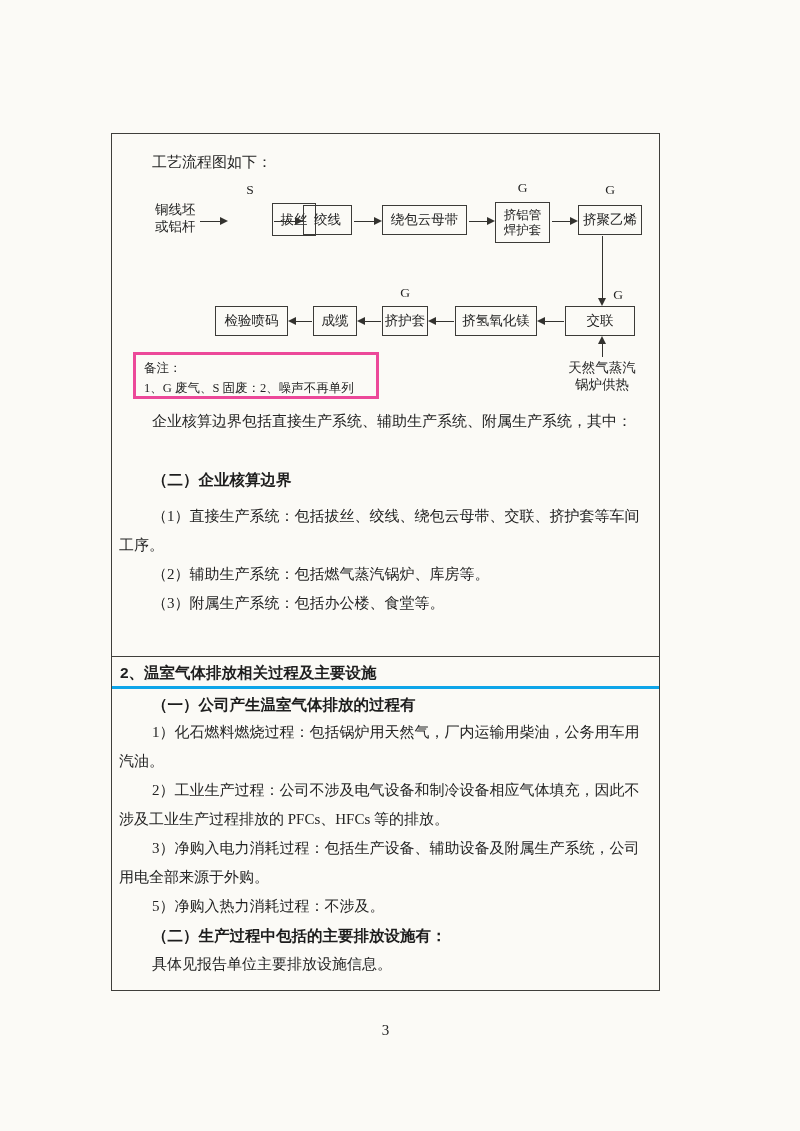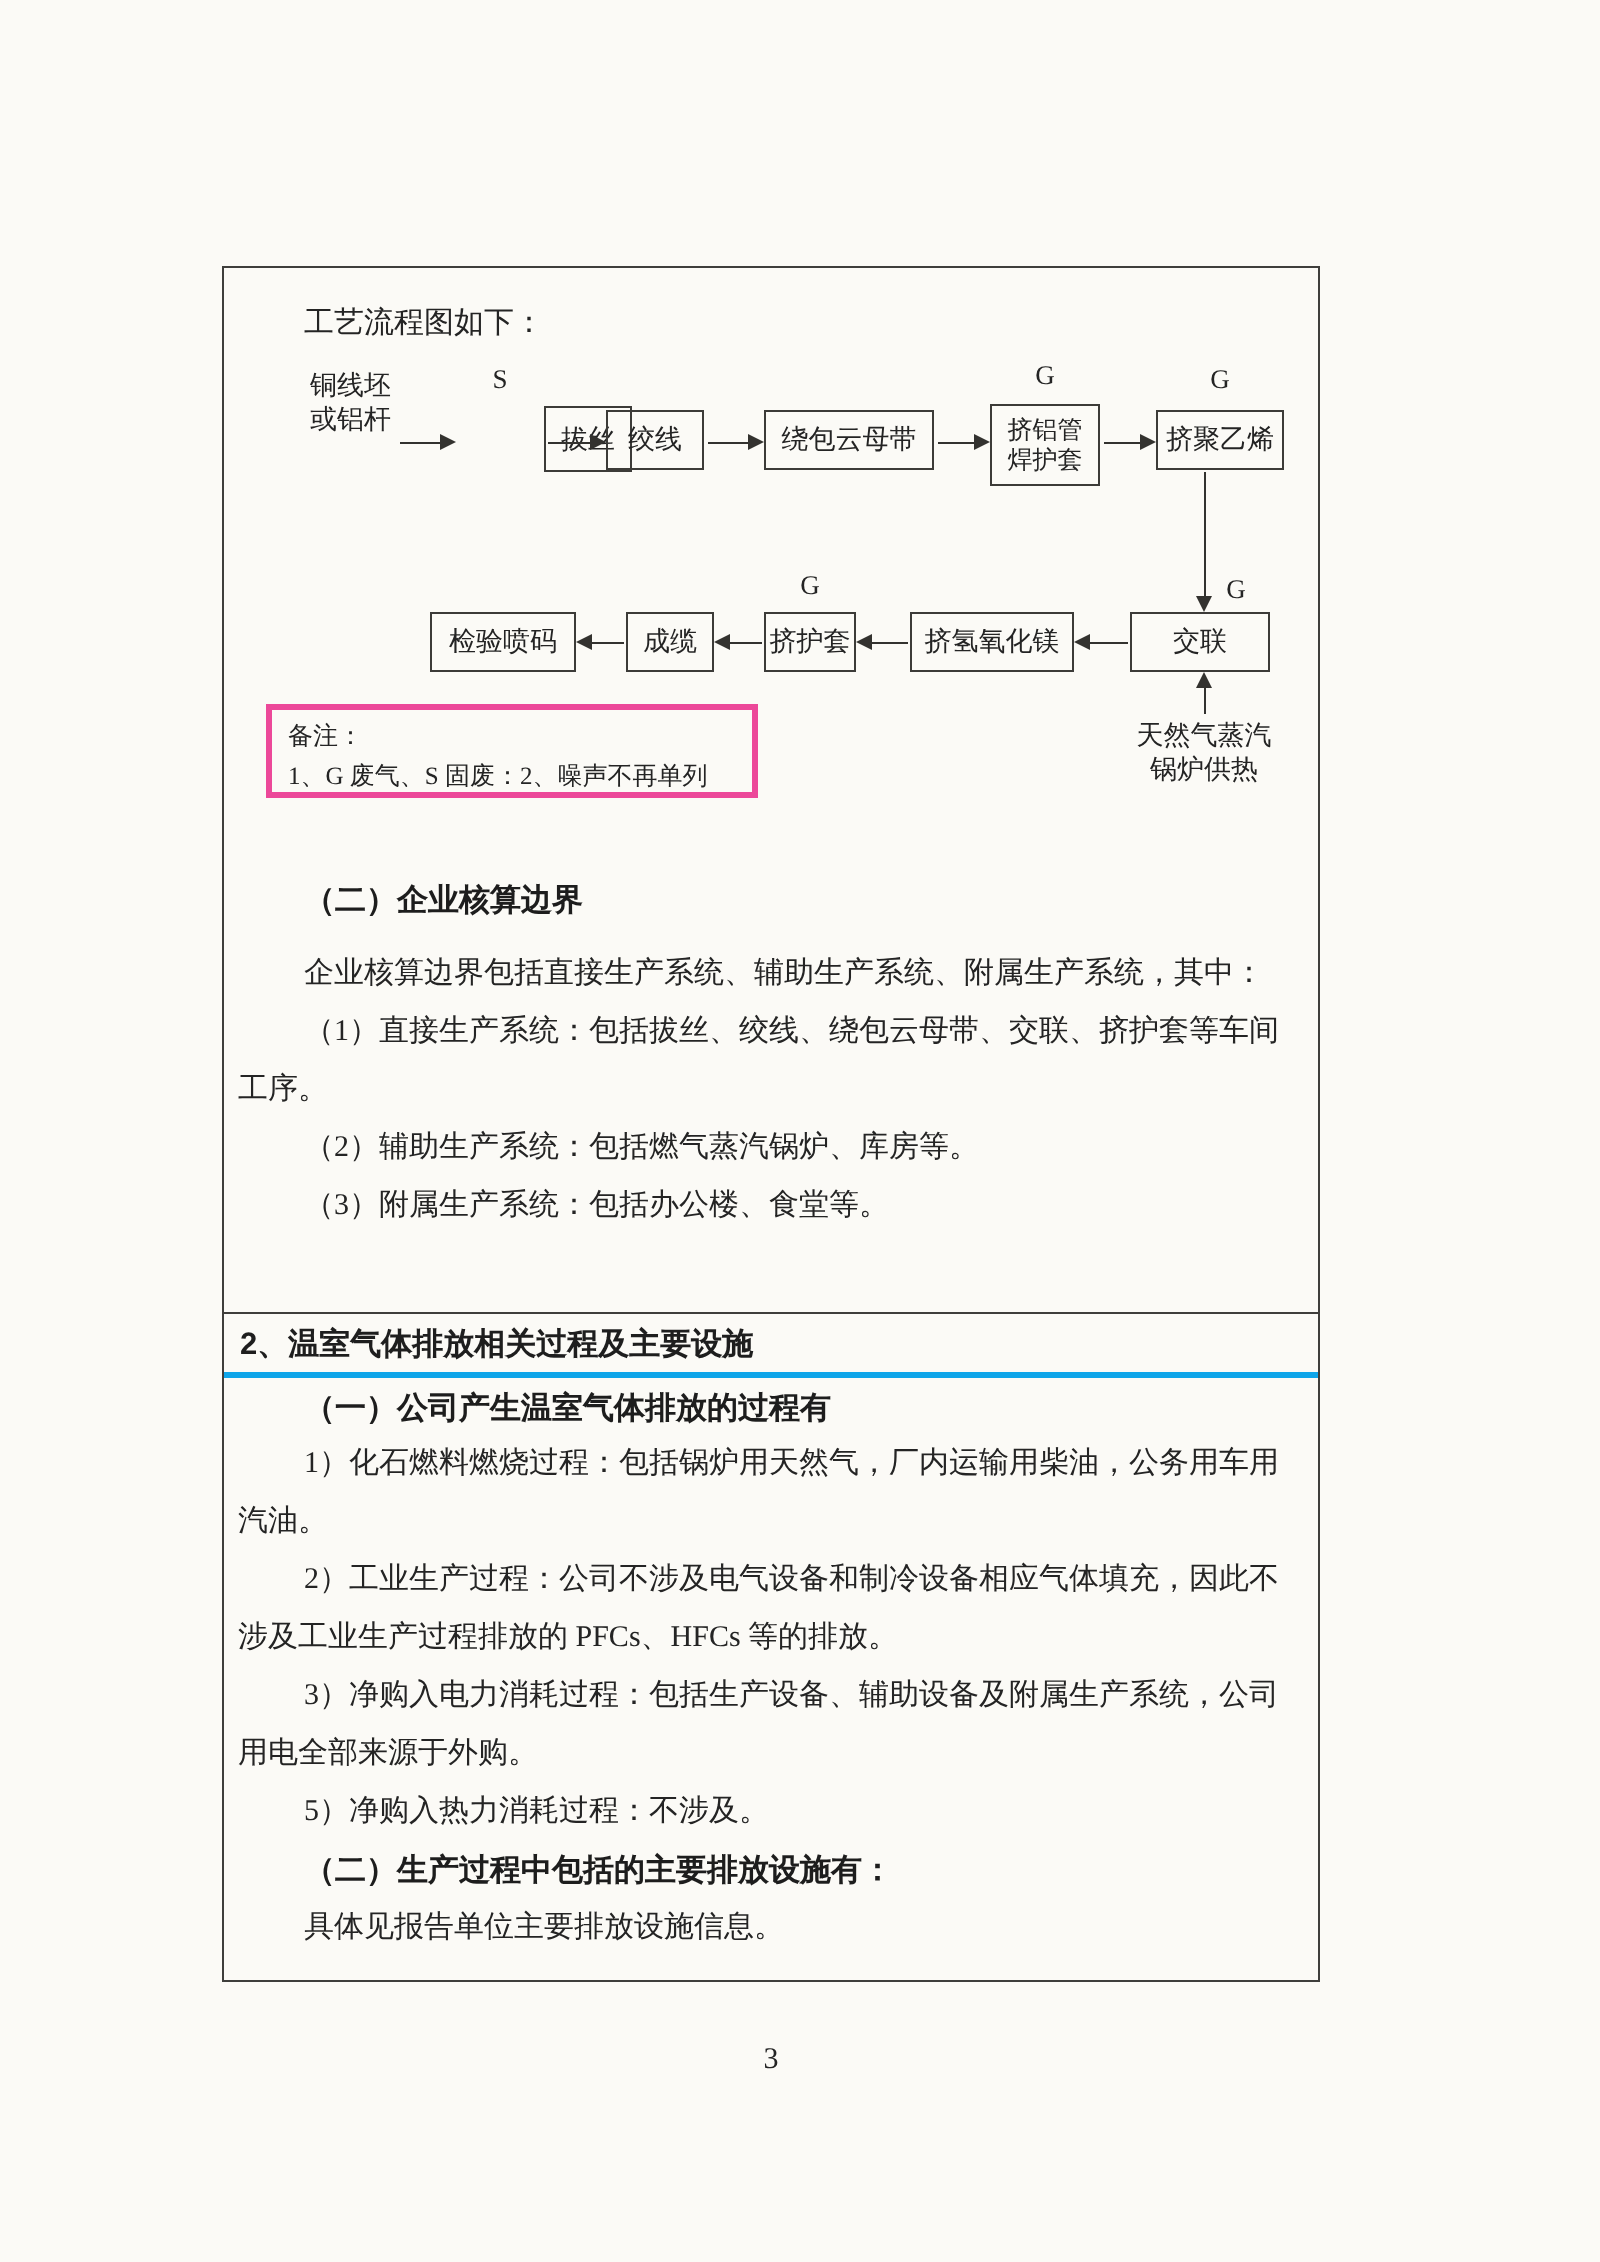--- a/index.html
+++ b/index.html
@@ -91,21 +91,21 @@
 <body>
 
 <div class="page">
   <div class="doc">
 
     <div class="rowA">
       <p class="p title">工艺流程图如下：</p>
 
       <div class="flow">
 
-        <div class="freetext" style="left:43px; top:11px; width:52px;">
+        <div class="freetext" style="left:43px; top:28px; width:52px;">
           <span>铜线坯</span><br>
           <span>或铝杆</span>
         </div>
 
         <div class="tag" style="left:116px; top:9px; width:44px;">S</div>
         <div class="tag" style="left:383px; top:7px; width:55px;">G</div>
         <div class="tag" style="left:466px; top:9px; width:64px;">G</div>
 
         <div class="fbox" style="left:116px; top:30px; width:44px; height:33px;margin-left:44px;">拔丝</div>
         <div class="fbox" style="left:191px; top:32px; width:49px; height:30px;">绞线</div>
@@ -142,22 +142,22 @@
           <span>天然气蒸汽</span><br>
           <span>锅炉供热</span>
         </div>
 
         <div class="notebox">
           <div>备注：</div>
           <div>1、G 废气、S 固废：2、噪声不再单列</div>
         </div>
       </div>
 
+      <p class="p">企业核算边界包括直接生产系统、辅助生产系统、附属生产系统，其中：</p>
       <p class="p hd hdA">（二）企业核算边界</p>
-      <p class="p">企业核算边界包括直接生产系统、辅助生产系统、附属生产系统，其中：</p>
       <p class="p">（1）直接生产系统：包括拔丝、绞线、绕包云母带、交联、挤护套等车间工序。</p>
       <p class="p">（2）辅助生产系统：包括燃气蒸汽锅炉、库房等。</p>
       <p class="p">（3）附属生产系统：包括办公楼、食堂等。</p>
     </div>
 
     <div class="band">2、温室气体排放相关过程及主要设施</div>
 
     <div class="rowC">
       <p class="p hd hd1">（一）公司产生温室气体排放的过程有</p>
       <p class="p">1）化石燃料燃烧过程：包括锅炉用天然气，厂内运输用柴油，公务用车用汽油。</p>

